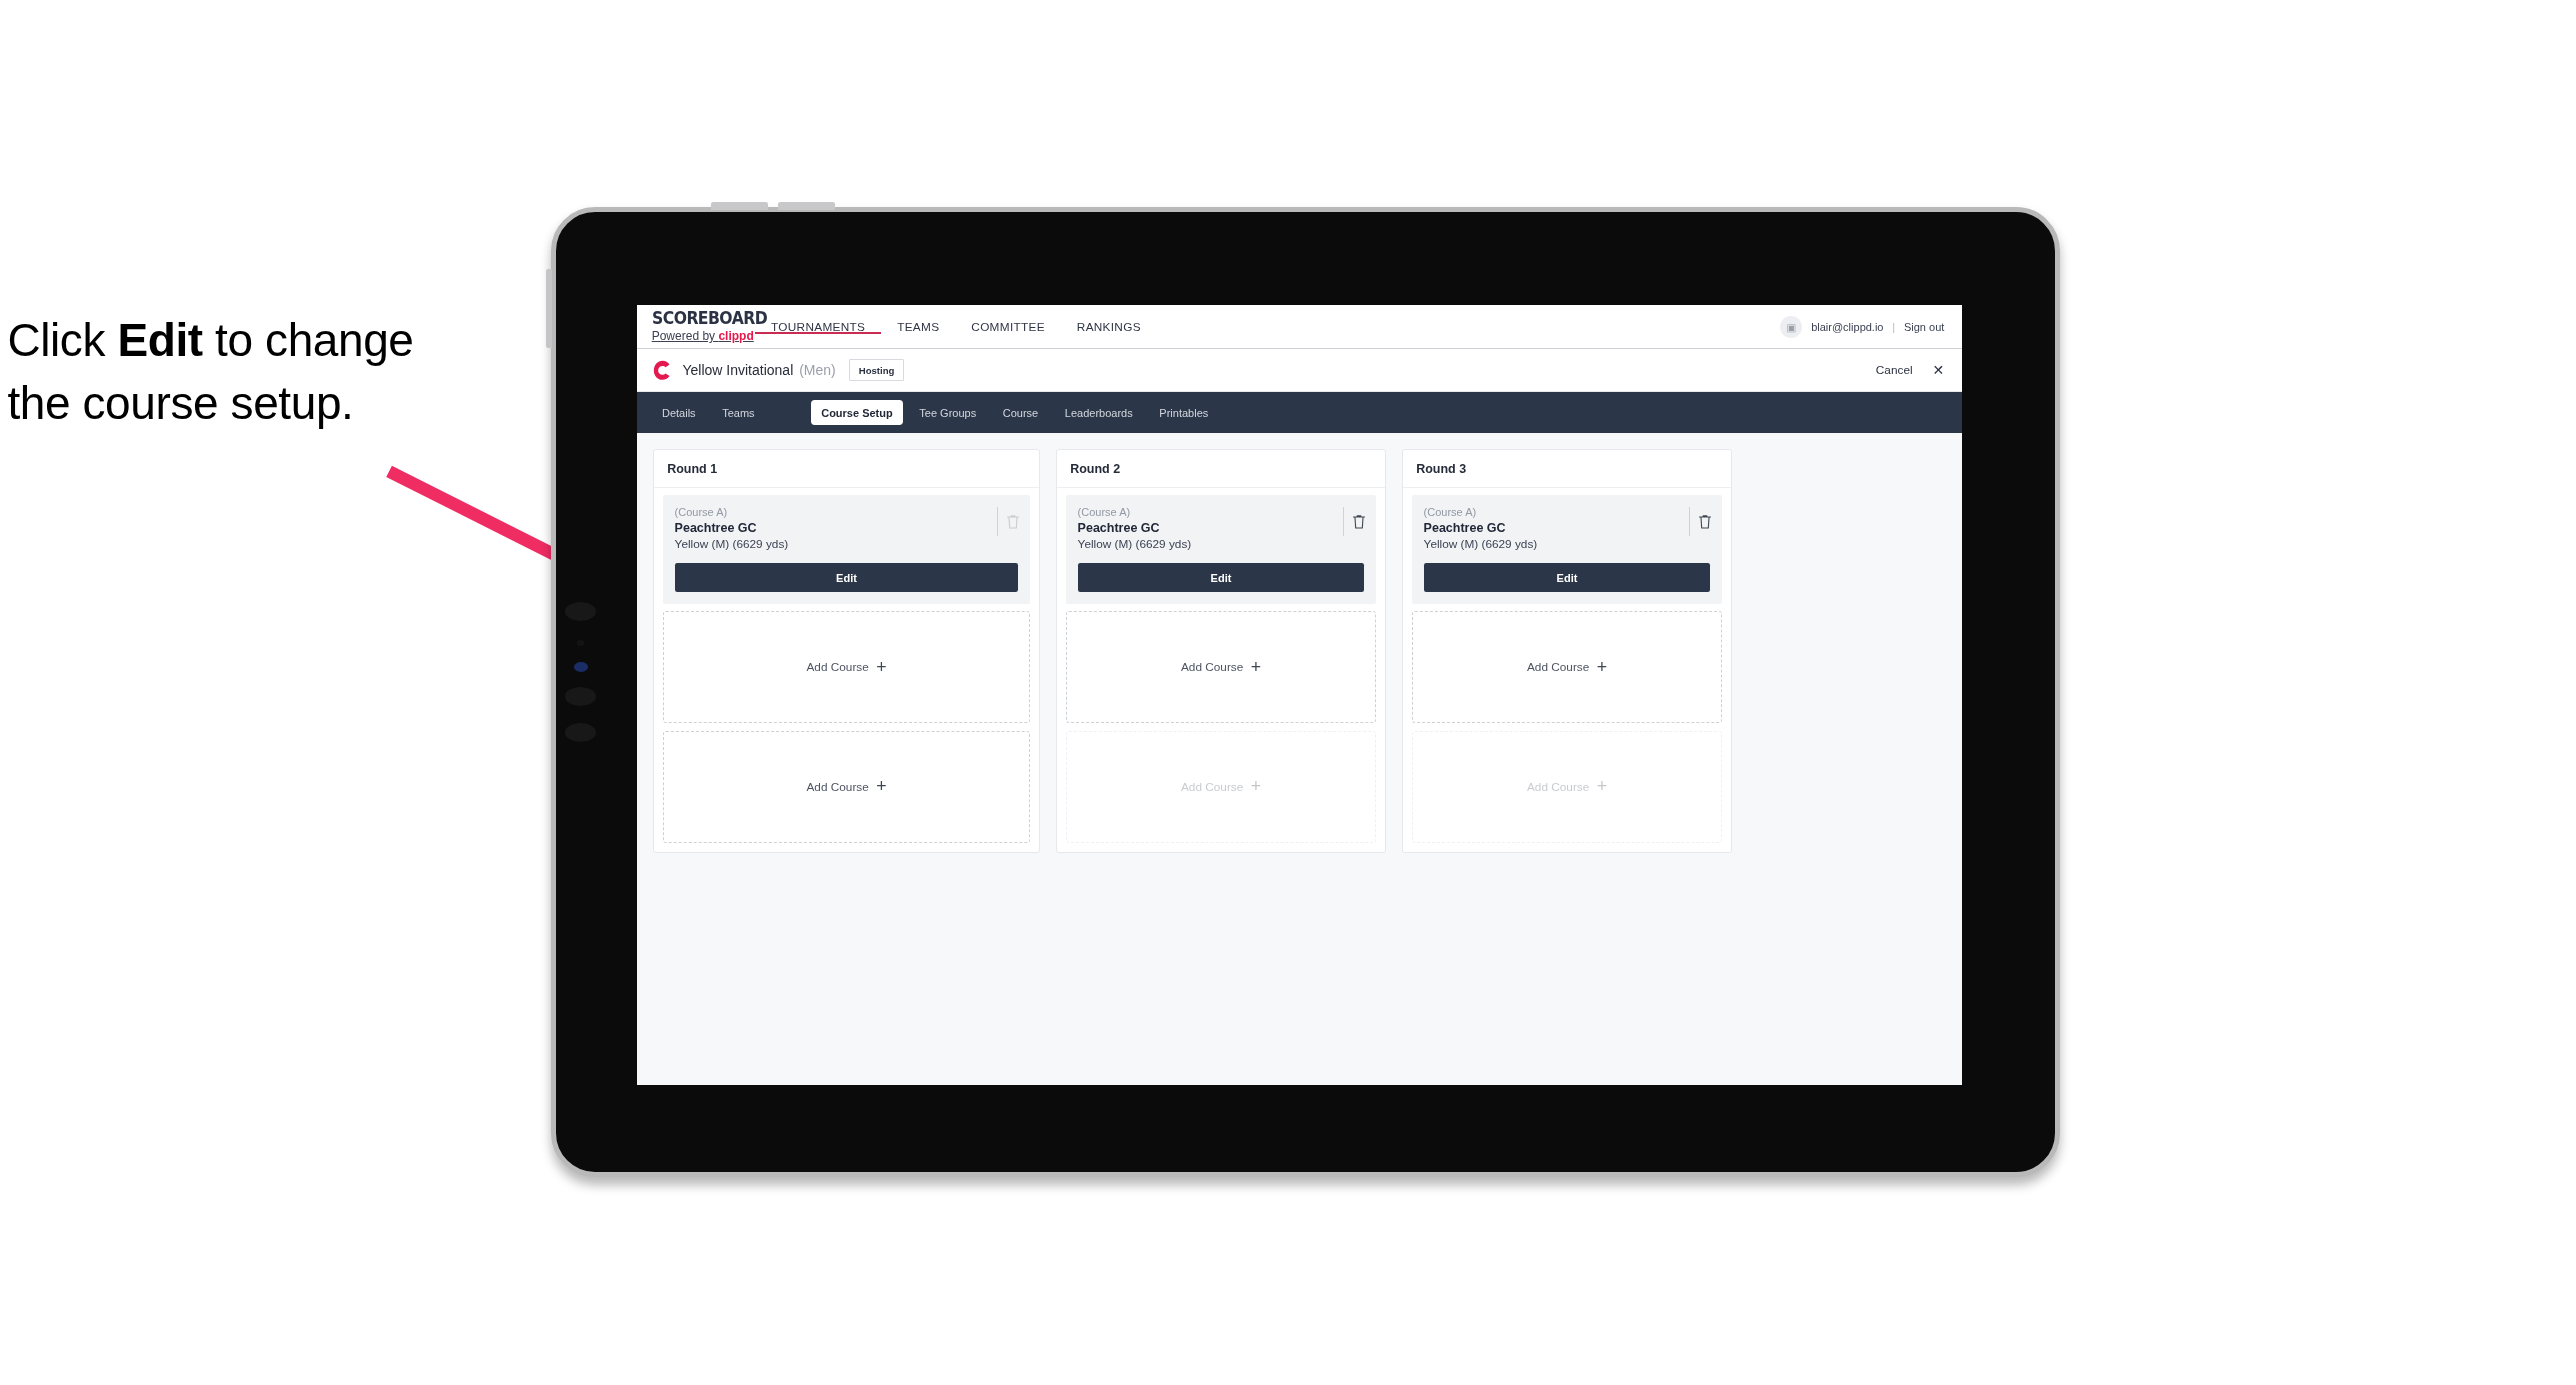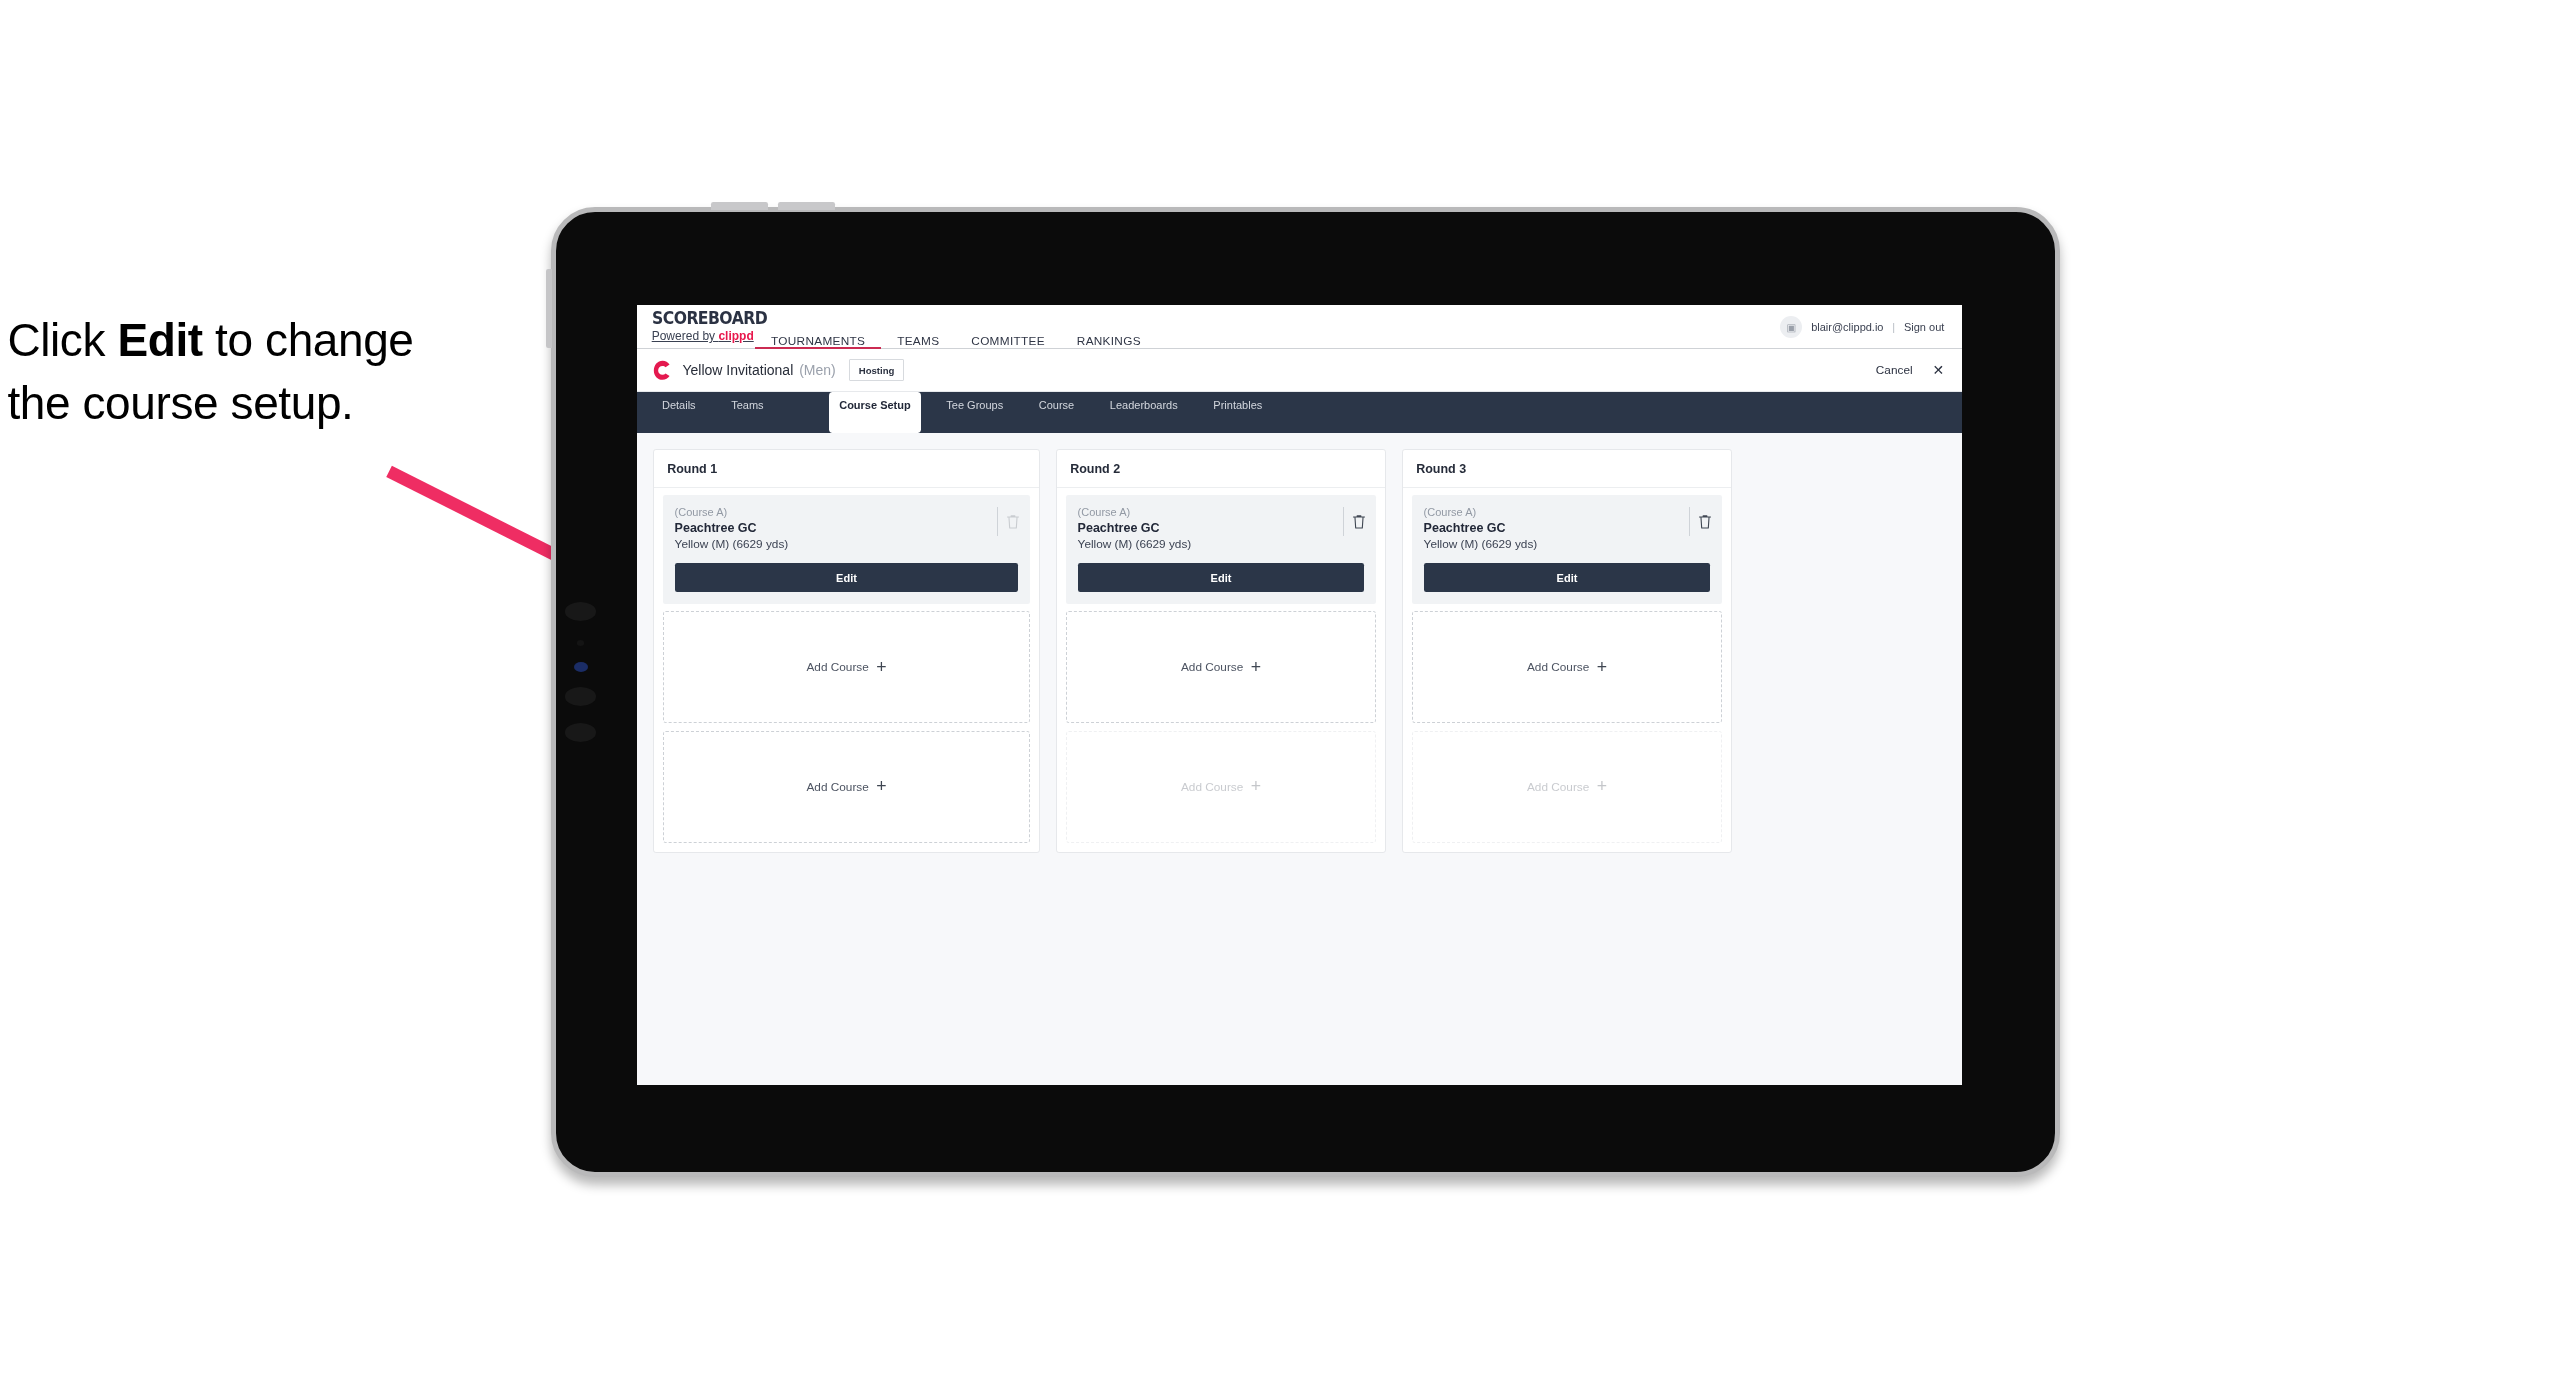--- a/index.html
+++ b/index.html
@@ -103,21 +103,21 @@
   }
   #logo-sub {
     font-size: 12px;
     color: #3a4152;
     margin-top: 2.2px;
     white-space: nowrap;
     text-decoration: underline;
   }
   #logo-sub .brand { color: #e8174c; font-weight: bold; }
 
-  #topnav-links { display: flex; align-items: flex-end; }
+  #topnav-links { display: flex; align-items: center; }
   .topnav-link {
     display: flex; align-items: center;
     padding: 0 16px;
     font-size: 11.8px;
     color: #2f3545;
     letter-spacing: 0.3px;
     position: relative;
     cursor: pointer;
     white-space: nowrap;
   }
@@ -186,23 +186,23 @@
     font-size: 11.8px;
     color: #2b3140;
     cursor: pointer;
   }
   #cancel-x { font-size: 14px; line-height: 1; }
 
   
   #sectiontabs {
     height: 41px;
     background: #2b3648;
-    display: flex; 
+    display: flex; align-items: center;
     padding: 0 14.7px;
-    gap: 15px;
+    gap: 6px;
   }
   .sect-tab {
     font-size: 11px;
     color: #d3d7de;
     padding: 6.6px 10.3px;
     border-radius: 3.7px;
     cursor: pointer;
     white-space: nowrap;
   }
   .sect-tab.active {

